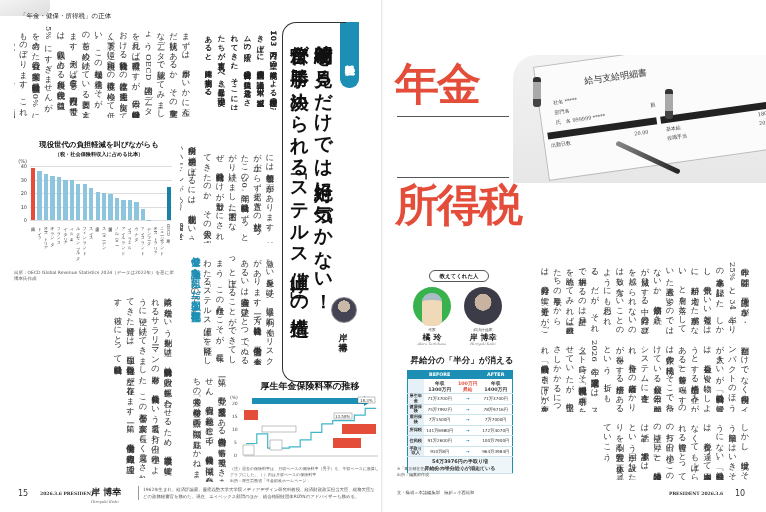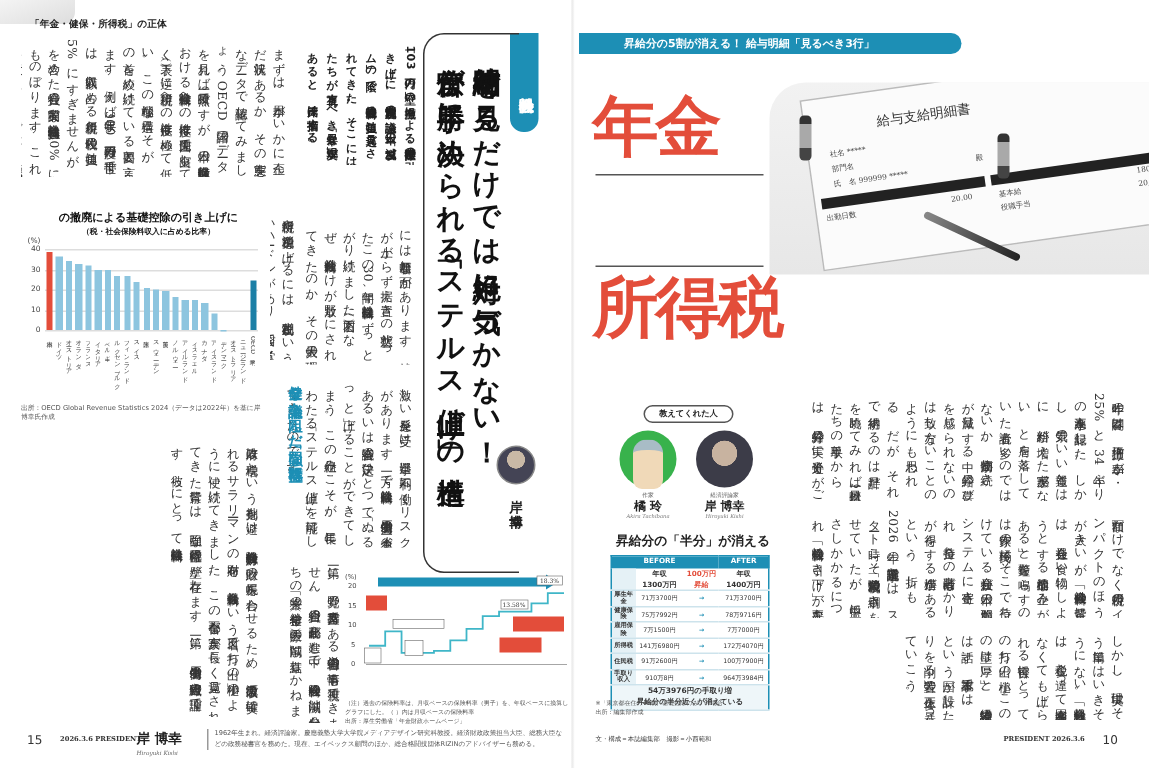--- a/index.html
+++ b/index.html
@@ -5,21 +5,21 @@
 *{margin:0;padding:0;box-sizing:border-box}
 html,body{width:766px;height:512px;overflow:hidden;background:#fff}
 body{font-family:"DejaVu Serif",serif;color:#222;position:relative}
 .page{position:absolute;top:0;height:512px;background:#fff}
 .left{left:0;width:383px}
 .right{left:383px;width:383px}
 .spine{position:absolute;left:381px;top:0;width:4px;height:512px;background:linear-gradient(90deg,#e6e6e6,#fafafa,#e6e6e6)}
 .vt{writing-mode:vertical-rl;text-orientation:upright}
 .body-text{position:absolute;font-size:8.2px;line-height:12.5px;letter-spacing:.3px;color:#333;writing-mode:vertical-rl;overflow:hidden}
 .sans{font-family:"DejaVu Sans",sans-serif}
-.sec-label{position:absolute;left:20px;top:12px;font-size:6.5px;font-weight:bold;font-family:"DejaVu Sans",sans-serif;color:#222}
+.sec-label{position:absolute;left:20px;top:12px;font-size:6.5px;font-weight:normal;font-family:"DejaVu Sans",sans-serif;color:#222}
 .photo-stub{position:absolute;left:0;top:0;width:50px;height:16px;background:linear-gradient(160deg,#f4f4f4,#ddd);border-bottom-right-radius:8px}
 .topic-tab{position:absolute;left:340px;top:22px;width:19px;height:66px;background:#1d8fb5;border-radius:0 0 9px 9px;color:#fff;font-size:10px;font-weight:bold;font-family:"DejaVu Sans",sans-serif;display:flex;align-items:center;justify-content:center;padding-top:4px}
 .headline-box{position:absolute;left:282px;top:22px;width:64px;height:360px;border:1.3px solid #333;border-right:none;border-radius:14px 0 0 14px}
 .headline{position:absolute;font-size:18.5px;font-weight:bold;line-height:24px;color:#111;letter-spacing:1px}
 .author-badge{position:absolute;left:331px;top:297px;width:26px;height:26px;border-radius:50%;background:radial-gradient(circle at 50% 35%,#c9b9a6 0 30%,#445 31% 100%);border:1px solid #888}
 .author-name{position:absolute;left:336px;top:326px;font-size:9px;font-weight:bold;font-family:"DejaVu Sans",sans-serif;color:#222}
 .blue-sub{position:absolute;font-size:9.5px;font-weight:bold;color:#1d8fb5;font-family:"DejaVu Sans",sans-serif;line-height:11px}
 .chart1{position:absolute;left:12px;top:140px;width:160px;height:135px}
 .chart1 .t1{font-size:7.4px;font-weight:bold;font-family:"DejaVu Sans",sans-serif;text-align:center;color:#111;margin-left:14px}
 .chart1 .t2{font-size:5.2px;font-weight:bold;font-family:"DejaVu Sans",sans-serif;text-align:center;color:#111;margin-left:14px;margin-top:1px}
@@ -89,21 +89,21 @@
   <div class="body-text" style="left:190px;top:253px;width:86px;height:112px">激しい反発を受け、選挙に不利に働くリスクがあります。一方で社会保険料は、厚生労働省の省令一本、あるいは審議会の決定ひとつで「ぬるっと」上げることができてしまう。この仕組みこそが、長年にわたる「ステルス値上げ」を可能にしてきたのです。</div>
 
   <div class="body-text" style="left:180px;top:140px;width:18px;height:100px">所得税や消費税を上げるには、税制改正という高いハードルがあり、国会で堂々と議論しなければなりません。</div>
 
   <div class="author-badge"></div>
   <div class="author-name vt">岸 博幸</div>
 
   <div class="blue-sub vt" style="left:176px;top:250px;height:110px;width:26px">健全な議論を阻んだ「強固な既得権益」</div>
 
   <div class="chart1">
-    <div class="t1">の撤廃による基礎控除の引き上げに</div>
+    <div class="t1">現役世代の負担軽減を叫びながらも</div>
     <div class="t2">（税・社会保険料収入に占める比率）</div>
     <div class="yt" style="top:18px;left:6px">(%)</div>
     <div class="plot" id="plot1">
         <div class="gl" style="top: 54px;"></div>
         <div class="yt" style="top: 51px;">0</div>
         <div class="gl" style="top: 40.5px;"></div>
         <div class="yt" style="top: 37.5px;">10</div>
         <div class="gl" style="top: 27px;"></div>
         <div class="yt" style="top: 24px;">20</div>
         <div class="gl" style="top: 13.5px;"></div>
@@ -155,20 +155,21 @@
         <div class="bar" style="left: 136.545px; height: 33.075px; background: rgb(27, 127, 166);"></div>
         <div class="xl" style="left: 135.545px;">OECD平均</div>
       </div>
   </div>
   <div class="src" style="left:14px;top:270px;width:160px">出所：OECD Global Revenue Statistics 2024（データは2022年）を基に岸博幸氏作成</div>
 
   <div class="body-text" style="left:14px;top:292px;width:160px;height:186px">政府は増税という批判を避け、社会保険料財源や財政の帳尻を合わせるため、源泉徴収で確実に取れるサラリーマンの財布を、社会保険料という名目で「打ち出の小槌」のように使い続けてきました。この不都合な真実が長らく見過ごされてきた背景には、強固な既得権益の壁が存在します。第一に、厚生労働省の官僚組織の論理です。彼らにとって社会保険料は、</div>
   <div class="body-text" style="left:190px;top:372px;width:38px;height:110px">第一に、野党の支持基盤である労働組合の事情も無視できません。組合員の高齢化が進む中で、社会保険料の削減は自分たちの「将来の給付（年金や医療）の削減」に直結しかねません。そのため、現役世代の負担軽減を叫びながらも、社会保険料削減より減税や給付金に主張が偏ってしまうというジレンマが生じています。その結果、政府の議論は「所得控除の拡大」のような、聞こえは良いけれど、物価上昇の影響が最も深刻な低所得層には恩恵が限定的な施策に終始してきました。今回の衆院選で、ようやく社会保険料にスポットライトが当たったことは一歩前進ですが、単なる「一時的な軽減」で済む問題ではないことをしっかり認識する必要があります。</div>
 
   <div class="chart2">
+    <div class="title">厚生年金保険料率の推移</div>
     <svg width="150" height="70" viewBox="0 0 150 70">
       <text x="0" y="6" font-size="4.5" fill="#444" font-family="DejaVu Sans">(%)</text>
       <g font-size="4.5" fill="#444" font-family="DejaVu Sans">
         <text x="2" y="12">20</text>
           <text x="2" y="25">15</text>
           <text x="2" y="38">10</text>
           <text x="4" y="51">5</text>
           <text x="4" y="64">0</text>
       </g>
       <path d="M14 63 H148" stroke="#888" stroke-width=".5"></path>
@@ -195,21 +196,20 @@
   <div class="footer-author">
     <span>岸 博幸</span>
     <small>Hiroyuki Kishi</small>
   </div>
   <div class="footer-bio">1962年生まれ。経済評論家。慶應義塾大学大学院メディアデザイン研究科教授。経済財政政策担当大臣、総務大臣などの政務秘書官を務めた。現在、エイベックス顧問のほか、総合格闘技団体RIZINのアドバイザーも務める。</div>
 </div>
 
 <div class="spine"></div>
 
 <div class="page right">
-  <div class="banner">昇給分の5割が消える！ 給与明細「見るべき3行」</div>
 
   <div class="hero">
     <div class="slip">
       <div class="ttl">給与支給明細書</div>
       <div class="row" style="left:14px;top:34px">社名 *****</div>
       <div class="row" style="left:14px;top:44px">部門名</div>
       <div class="row" style="left:14px;top:54px">氏　名 999999 *****</div>
       <div class="row" style="left:110px;top:50px">殿</div>
       <div class="bar2" style="left:4px;top:66px;width:110px"></div>
       <div class="bar2" style="left:118px;top:66px;width:130px"></div>

